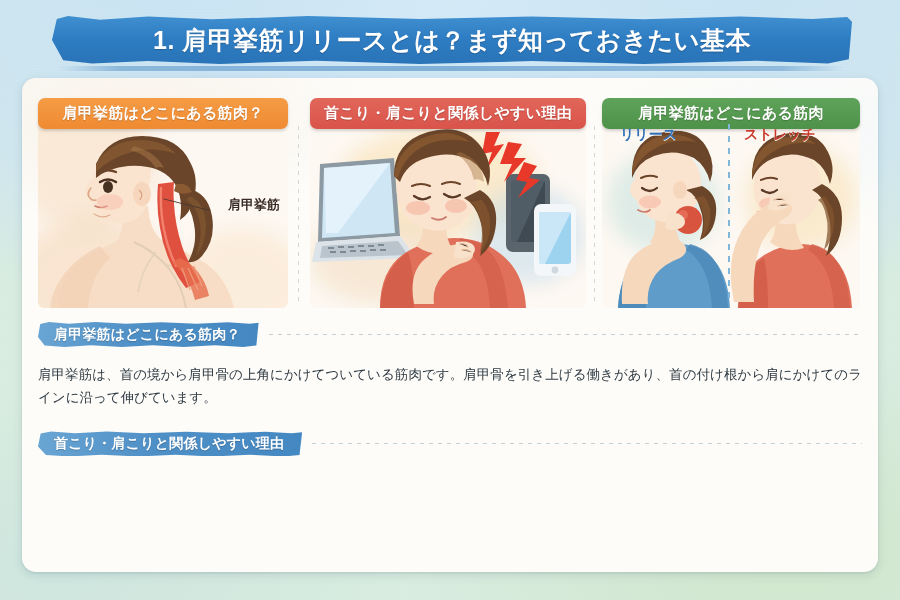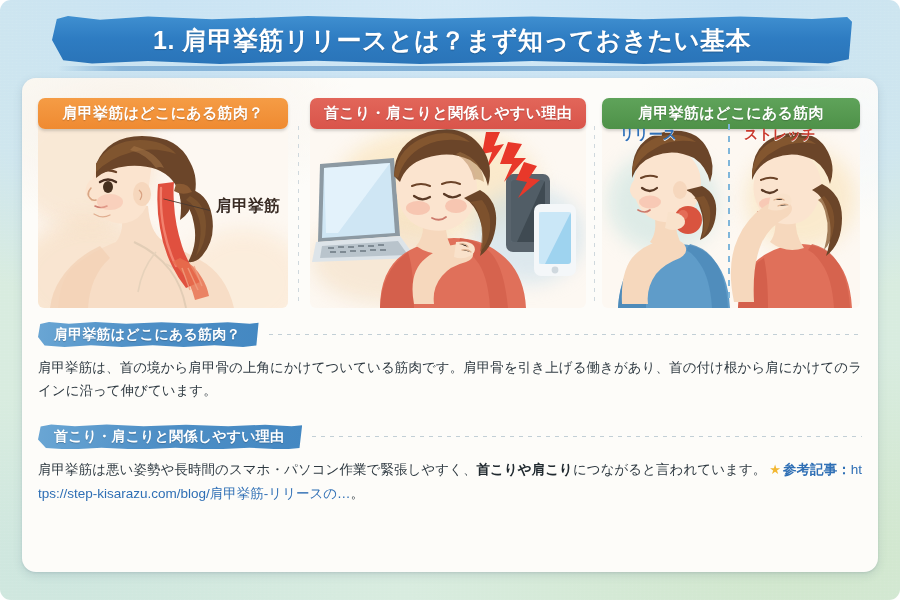--- a/index.html
+++ b/index.html
@@ -10,21 +10,20 @@
     font-family: "Liberation Sans", "DejaVu Sans", sans-serif;
   }
 
   #page {
     position: relative;
     width: 900px; height: 600px;
     background:
       radial-gradient(ellipse 70% 55% at 88% 92%, rgba(205,228,196,0.75) 0%, rgba(205,228,196,0) 62%),
       radial-gradient(ellipse 60% 45% at 6% 95%, rgba(198,226,222,0.6) 0%, rgba(198,226,222,0) 65%),
       radial-gradient(ellipse 80% 60% at 50% 0%, #d3e9f6 0%, #c9e3f3 40%, #cfe6ee 75%, #d8ecdf 100%);
-    border-radius: 11px;
   }
   
   #page::before {
     content: ""; position: absolute; inset: 0; pointer-events: none;
     background-image:
       repeating-linear-gradient(0deg, rgba(255,255,255,0.05) 0 1px, rgba(0,0,0,0) 1px 3px),
       repeating-linear-gradient(90deg, rgba(255,255,255,0.04) 0 1px, rgba(0,0,0,0) 1px 4px);
     opacity: .7;
   }
 
@@ -121,21 +120,21 @@
   .sl-stretch { left: 142px; color: #c9392c; }
   .p3-dash {
     position: absolute; left: 126px; top: 6px; width: 2px; height: 176px;
     background: repeating-linear-gradient(180deg, #7fb6da 0 6px, rgba(0,0,0,0) 6px 12px);
     z-index: 6;
   }
 
   
   .callout-text {
     position: absolute; right: 8px; top: 78px;
-    font-size: 16px; font-weight: 700; color: #3a2c24;
+    font-size: 13px; font-weight: 700; color: #3a2c24;
     text-shadow: 0 1px 0 rgba(255,255,255,.85);
     z-index: 7; white-space: nowrap;
   }
   .callout-line {
     position: absolute; right: 78px; top: 92px;
     width: 48px; height: 1px;
     background: #4a3a30;
     transform: rotate(14deg); transform-origin: right center;
     z-index: 7;
   }
@@ -158,21 +157,21 @@
   }
   .label-row { display: flex; align-items: center; gap: 0; }
   .label-rule {
     flex: 1; height: 1px; margin-left: 10px;
     background: repeating-linear-gradient(90deg, #c2cfd6 0 4px, rgba(0,0,0,0) 4px 9px);
   }
 
   .para {
     font-size: 13.5px; line-height: 1.72;
     color: #2f3a42;
-    margin-top: 9px;
+    margin-top: 16px;
     text-align: justify;
   }
   .para b { font-weight: 700; color: #20292f; }
   .link { color: #2f6fb5; text-decoration: none; word-break: break-all; }
   .star { color: #f2b732; font-size: 13px; margin: 0 2px 0 3px; }
   .ref-label { color: #2f6fb5; font-weight: 700; }
 
   .gap-1 { height: 22px; }
   .gap-2 { height: 12px; }
 </style>
@@ -389,22 +388,19 @@
     <p class="para">
       <span>肩甲挙筋は、首の境から肩甲骨の上角にかけてついている筋肉です。肩甲骨を引き上げる働きがあり、首の付け根から肩にかけてのラインに沿って伸びています。</span>
     </p>
 
     <div class="gap-1"></div>
 
     <div class="label-row">
       <div class="sect-label">首こり・肩こりと関係しやすい理由</div>
       <div class="label-rule"></div>
     </div>
-    <p class="para">
-      <span>肩甲挙筋は悪い姿勢や長時間のスマホ・パソコン作業で緊張しやすく、</span><b>首こりや肩こり</b><span>につながると言われています。</span><span class="star">★</span><span class="ref-label">参考記事</span><span class="ref-label">：</span><a class="link" href="#">https://step-kisarazu.com/blog/肩甲挙筋-リリースの…</a><span>。</span>
-    </p>
 
     <div class="gap-2"></div>
 
 
   </div>
 
 </div>
 
 </body></html>

